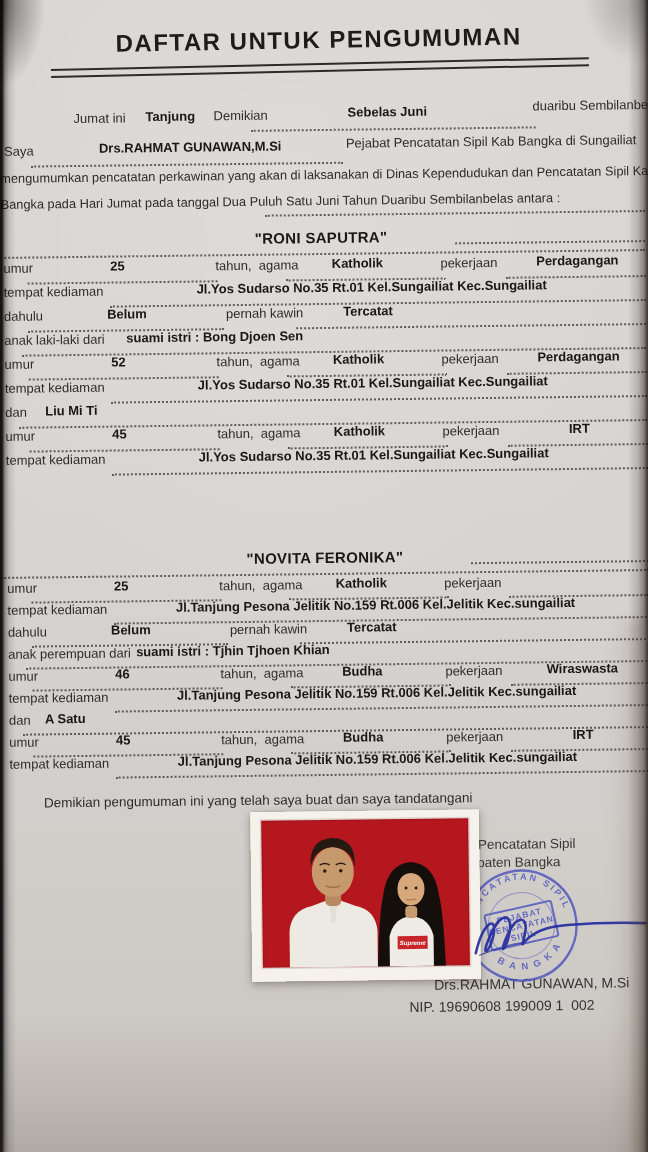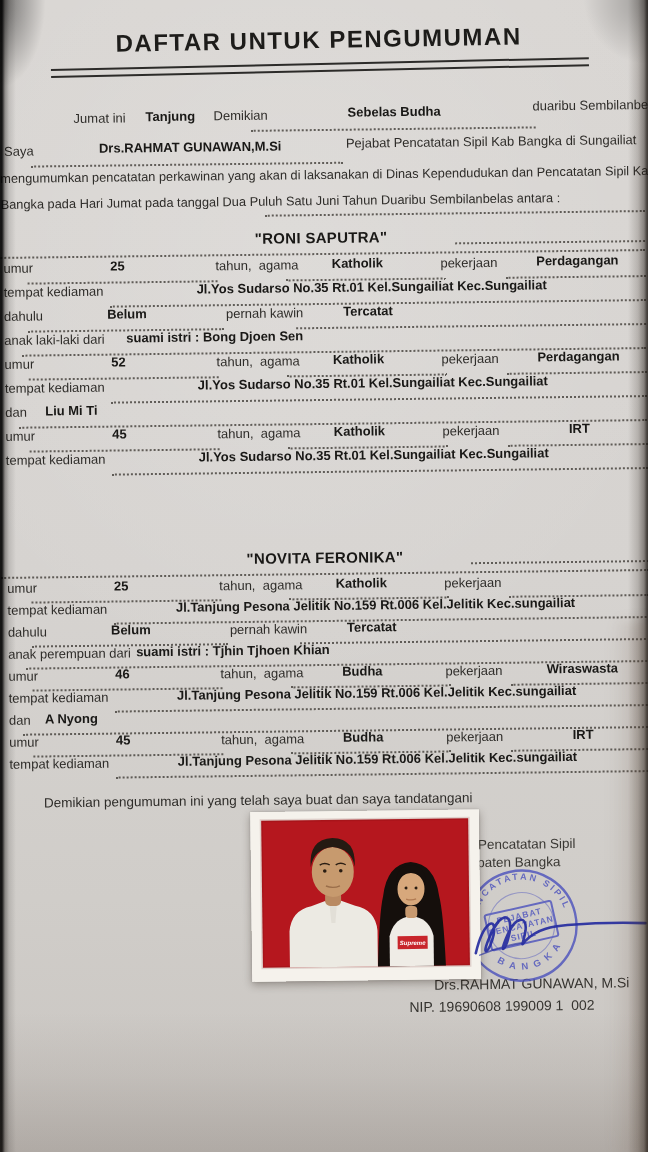--- a/index.html
+++ b/index.html
@@ -51,21 +51,21 @@
 
 <div class="frame">
   <div class="content">
 
     <h1 class="title">DAFTAR UNTUK PENGUMUMAN</h1>
     <div class="title-underline"></div>
 
     <span class="t" style="left:78px;top:108px">Jumat ini</span>
     <span class="t b" style="left:150px;top:107px">Tanjung</span>
     <span class="t" style="left:218px;top:107px">Demikian</span>
-    <span class="t b" style="left:352px;top:105px">Sebelas Budha</span>
+    <span class="t b" style="left:352px;top:105px">Sebelas Juni</span>
     <span class="t" style="left:537px;top:101px">duaribu Sembilanbelas</span>
     <div class="dots" style="left:255px;top:126px;width:285px"></div>
 
     <span class="t" style="left:8px;top:140px">Saya</span>
     <span class="t b" style="left:103px;top:138px">Drs.RAHMAT GUNAWAN,M.Si</span>
     <span class="t" style="left:350px;top:136px">Pejabat Pencatatan Sipil Kab Bangka di Sungailiat</span>
     <div class="dots" style="left:35px;top:159px;width:312px"></div>
 
     <span class="t sm" style="left:4px;top:167px">mengumumkan pencatatan perkawinan yang akan di laksanakan di Dinas Kependudukan dan Pencatatan Sipil Kab</span>
     <span class="t sm" style="left:4px;top:193px">Bangka pada Hari Jumat pada tanggal Dua Puluh Satu Juni Tahun Duaribu Sembilanbelas antara :</span>
@@ -169,21 +169,21 @@
     <span class="t b c" style="left:512px;top:664px;width:136px">Wiraswasta</span>
     <div class="dots" style="left:30px;top:683px;width:190px"></div>
     <div class="dots" style="left:288px;top:683px;width:160px"></div>
     <div class="dots" style="left:508px;top:683px;width:140px"></div>
 
     <span class="t" style="left:6px;top:687px">tempat kediaman</span>
     <span class="t b c" style="left:108px;top:686px;width:532px">Jl.Tanjung Pesona Jelitik No.159 Rt.006 Kel.Jelitik Kec.sungailiat</span>
     <div class="dots" style="left:112px;top:705px;width:536px"></div>
 
     <span class="t" style="left:6px;top:709px">dan</span>
-    <span class="t b" style="left:42px;top:708px">A Nyong</span>
+    <span class="t b" style="left:42px;top:708px">A Satu</span>
     <div class="dots" style="left:20px;top:727px;width:628px"></div>
 
     <span class="t" style="left:6px;top:731px">umur</span>
     <span class="t b c" style="left:60px;top:730px;width:120px">45</span>
     <span class="t" style="left:218px;top:731px">tahun,  agama</span>
     <span class="t b c" style="left:290px;top:730px;width:140px">Budha</span>
     <span class="t" style="left:443px;top:731px">pekerjaan</span>
     <span class="t b c" style="left:512px;top:730px;width:136px">IRT</span>
     <div class="dots" style="left:30px;top:749px;width:190px"></div>
     <div class="dots" style="left:288px;top:749px;width:160px"></div>

